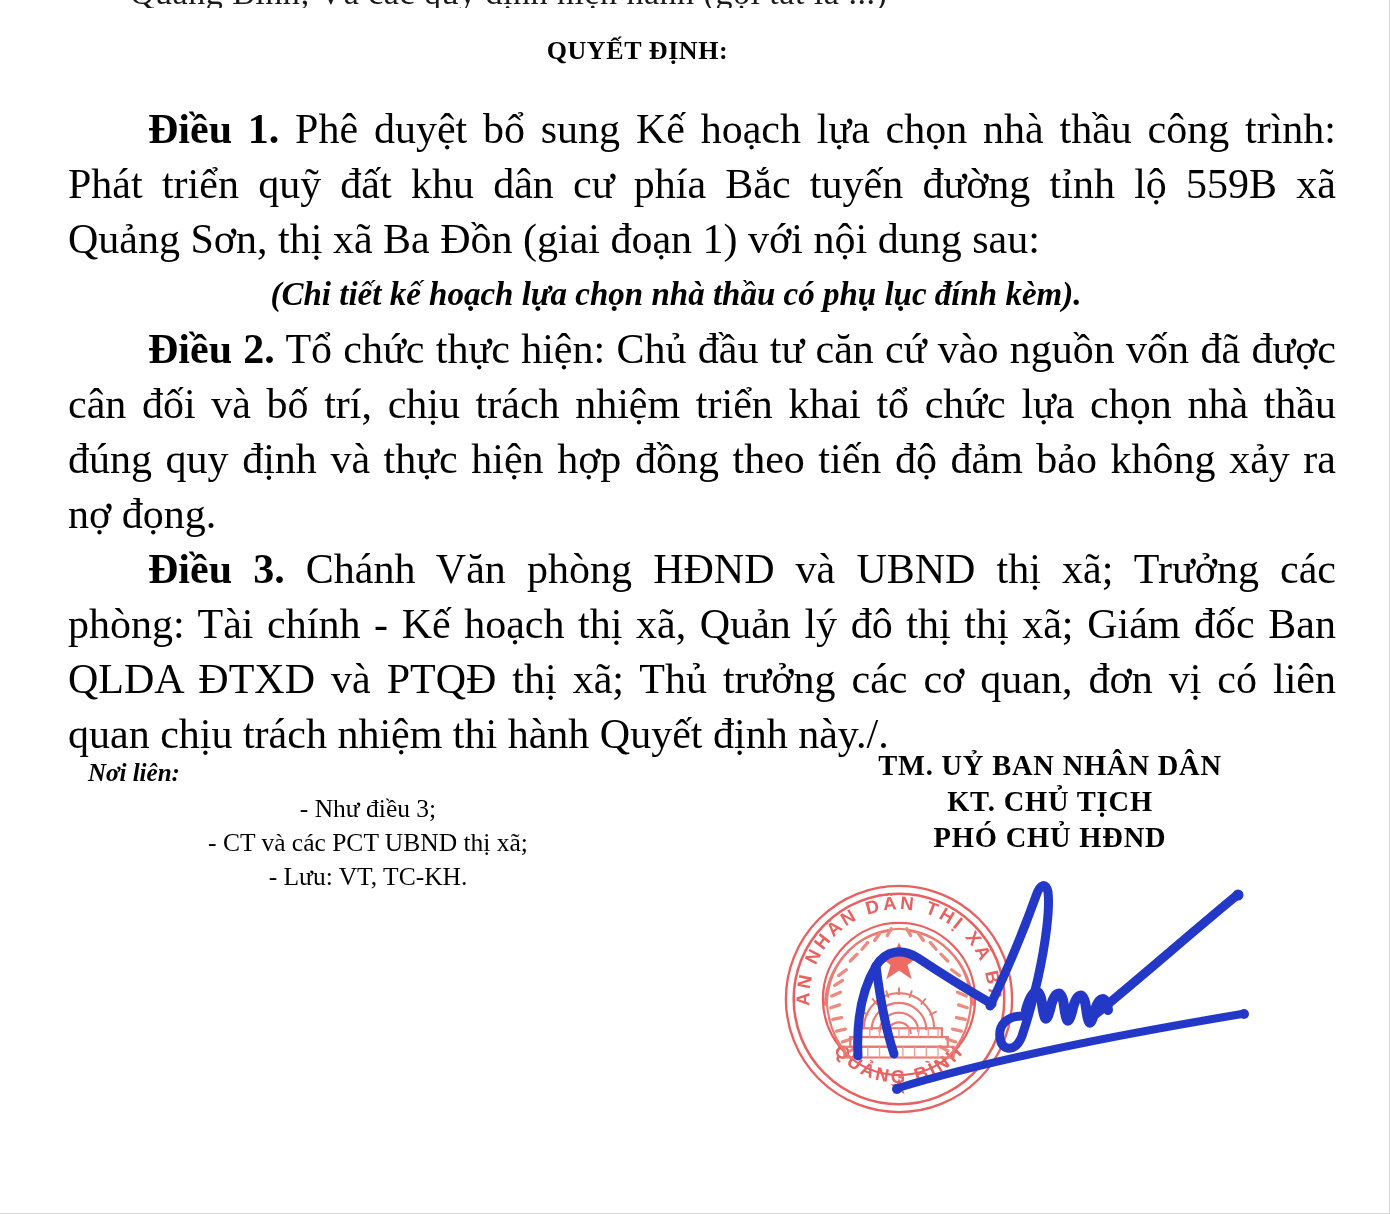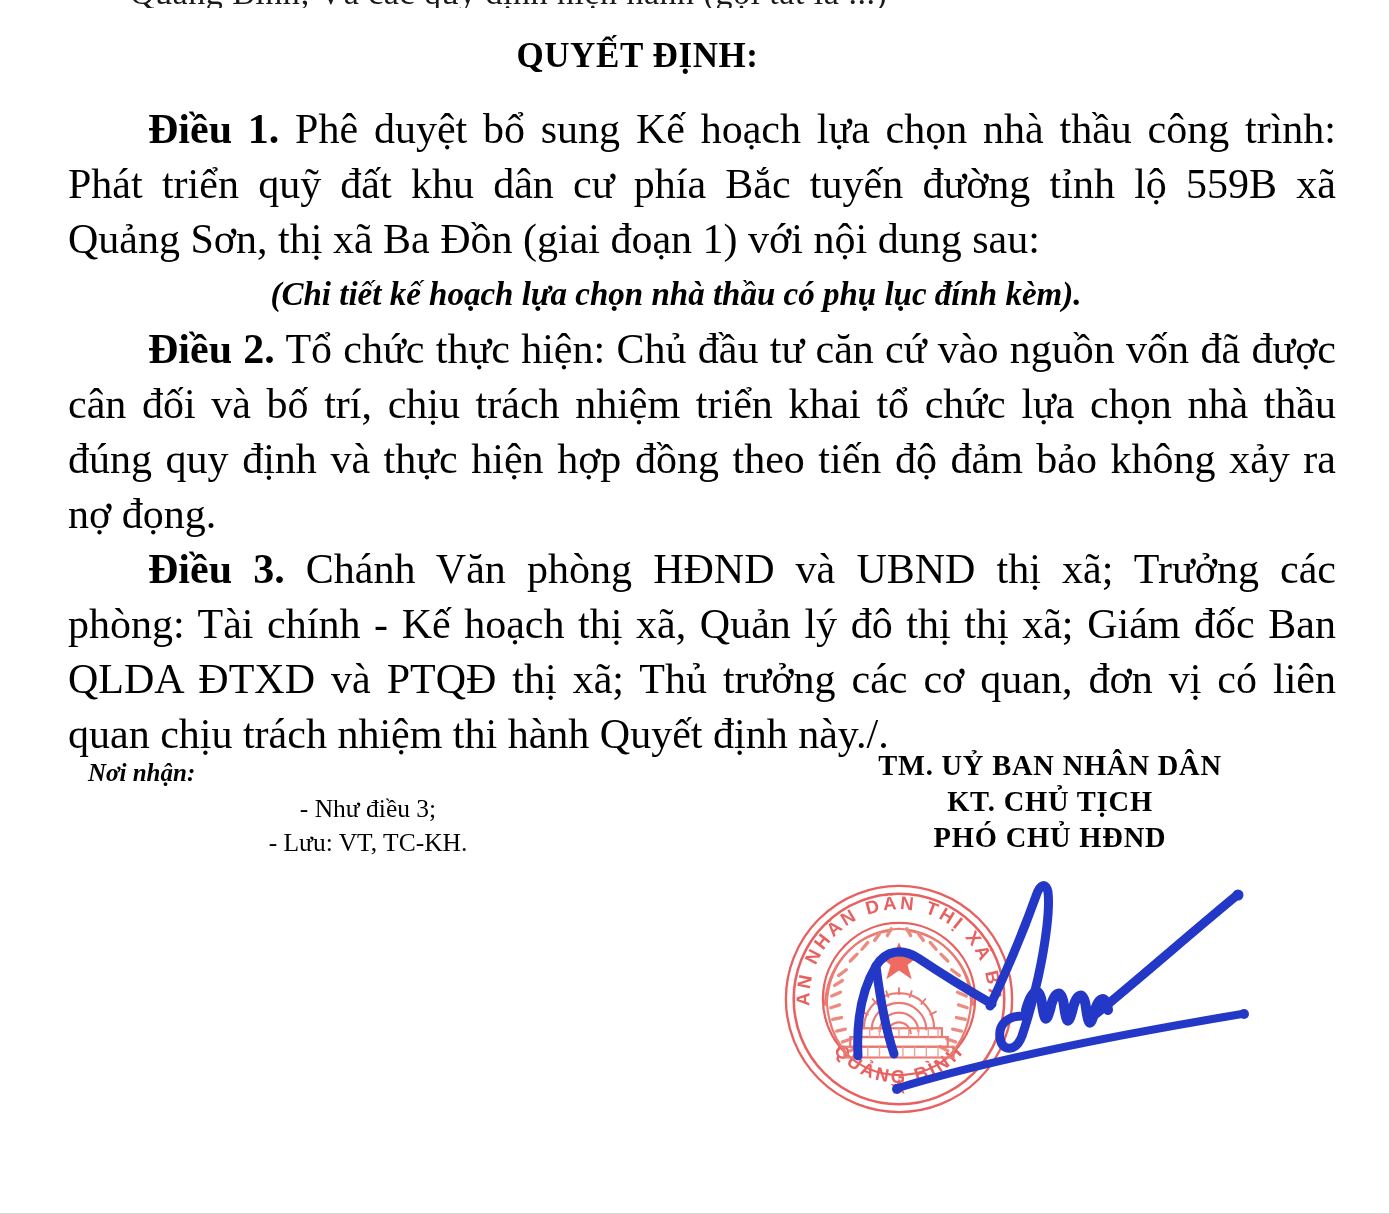--- a/index.html
+++ b/index.html
@@ -40,21 +40,21 @@
     color: #1a1a1a;
   }
 
   
   .doc-title {
     position: absolute;
     left: 0;
     top: 36px;
     width: 1347px;
     text-align: center;
-    font-size: 35px;
+    font-size: 26px;
     font-weight: bold;
     letter-spacing: 0.6px;
     padding-right: 72px;
   }
 
   
   .body-area {
     position: absolute;
     left: 68px;
     top: 102px;
@@ -184,23 +184,24 @@
 
     <p class="para"><span class="label">Điều 2.</span><span> Tổ chức thực hiện: Chủ đầu tư căn cứ vào nguồn vốn đã được cân đối và bố trí, chịu trách nhiệm triển khai tổ chức lựa chọn nhà thầu đúng quy định và thực hiện hợp đồng theo tiến độ đảm bảo không xảy ra nợ đọng.</span></p>
 
     <p class="para"><span class="label">Điều 3.</span><span> Chánh Văn phòng HĐND và UBND thị xã; Trưởng các phòng: Tài chính - Kế hoạch thị xã, Quản lý đô thị thị xã; Giám đốc Ban QLDA ĐTXD và PTQĐ thị xã; Thủ trưởng các cơ quan, đơn vị có liên quan chịu trách nhiệm thi hành Quyết định này./.</span></p>
 
   </div>
 
   <div class="footer">
 
     <div class="recipients">
-      <div class="recipients-title">Nơi nhận:</div>
+      <div class="recipients-title">Nơi liên:</div>
       <ul>
         <li>- Như điều 3;</li>
+        <li>- CT và các PCT UBND thị xã;</li>
         <li>- Lưu: VT, TC-KH.</li>
       </ul>
     </div>
 
     <div class="signature-block">
       <div class="sig-line">TM. UỶ BAN NHÂN DÂN</div>
       <div class="sig-line">KT. CHỦ TỊCH</div>
       <div class="sig-line">PHÓ CHỦ HĐND</div>
     </div>
 

